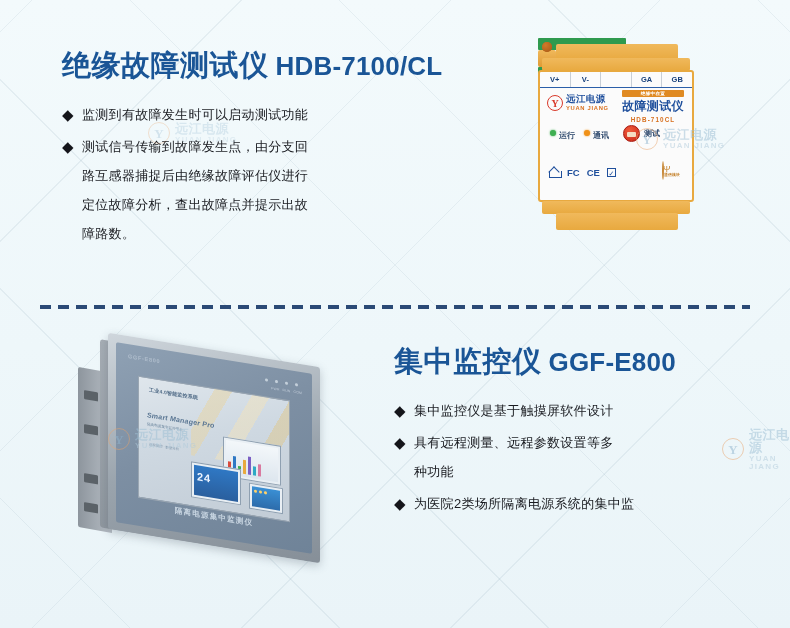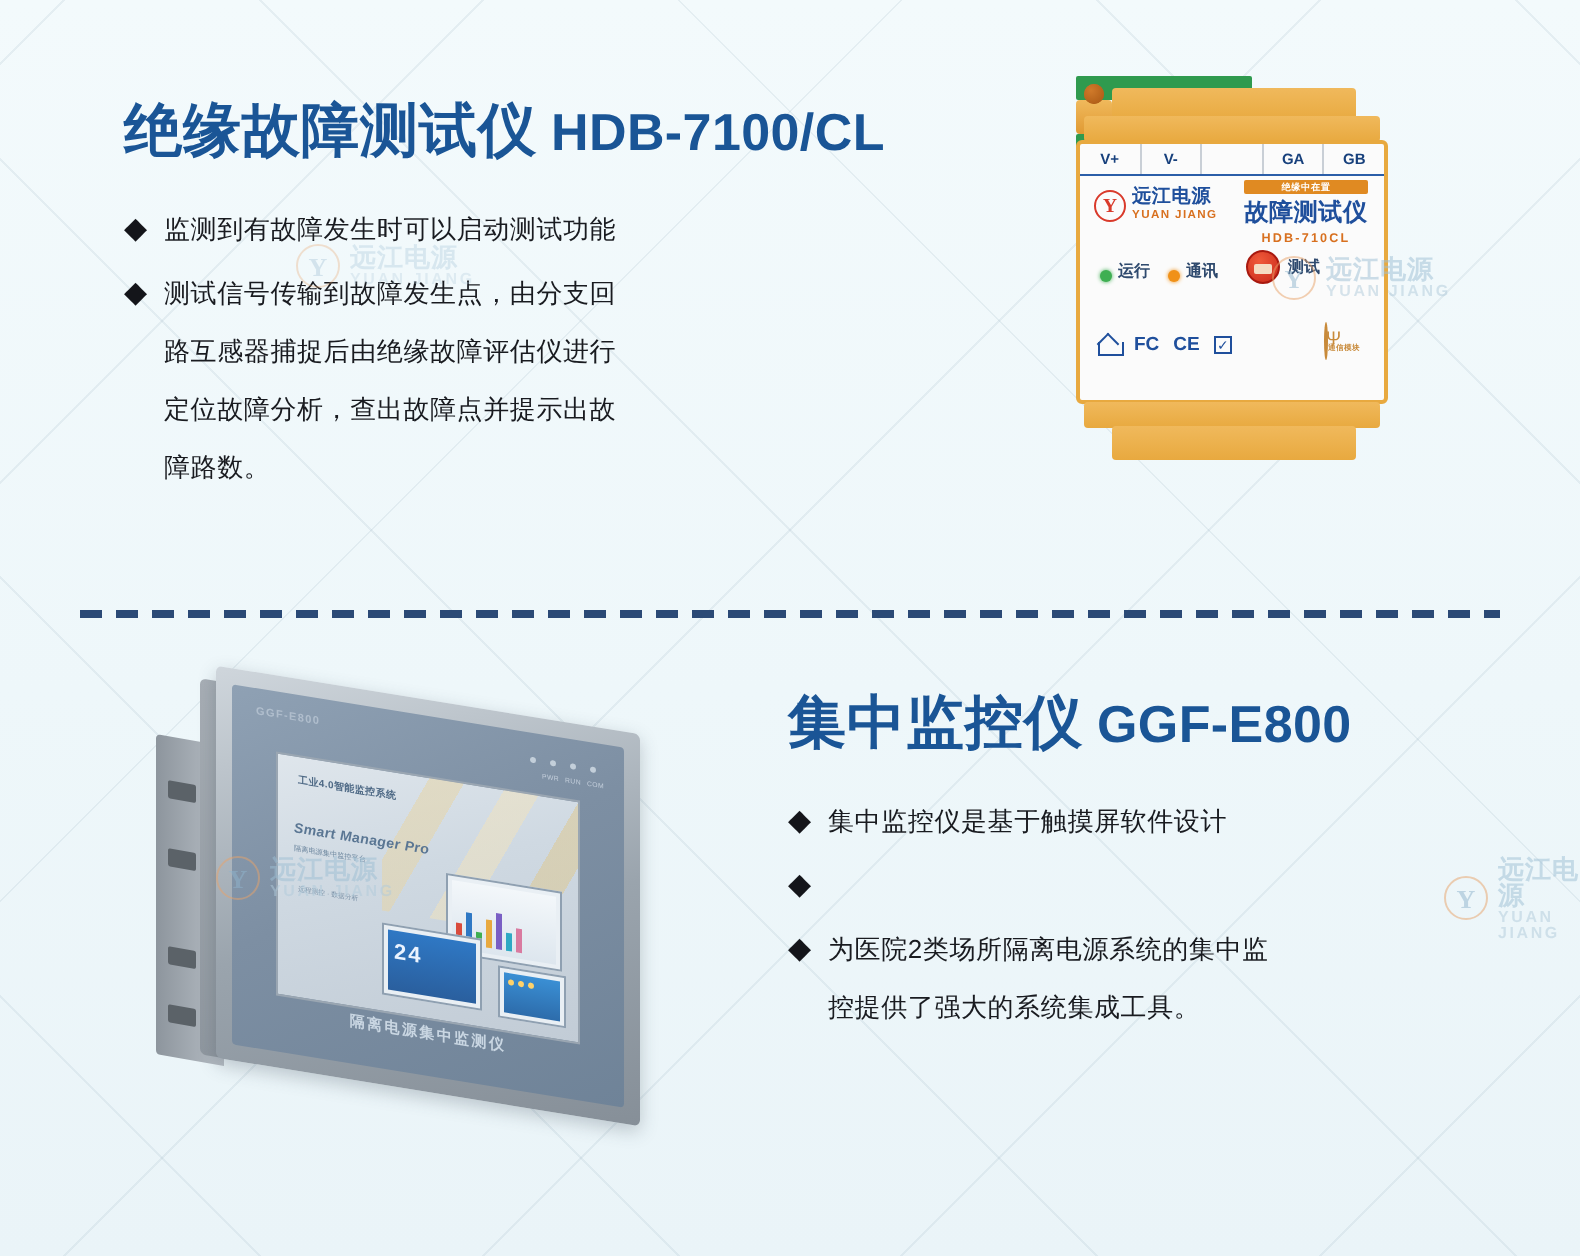--- a/index.html
+++ b/index.html
@@ -108,21 +108,21 @@
 
   #dt-title{ position:absolute; right:8px; top:18px; text-align:center; width:62px; }
   #dt-title .tag{
     font-size:4.6px; font-weight:700; color:#ffffff; background:#e08a22;
     letter-spacing:.3px; padding:1px 0; border-radius:1px;
   }
   #dt-title .big{ font-size:12px; font-weight:700; color:#1f4f9c; letter-spacing:.3px; margin-top:1px; }
   #dt-title .mdl{ font-size:6.3px; font-weight:700; color:#d8701f; letter-spacing:1.1px; margin-top:1px;}
 
   #dt-leds{ position:absolute; left:10px; top:58px; display:flex; align-items:center; gap:9px; }
-  .led-g{ display:flex; align-items:flex-end; gap:3px; }
+  .led-g{ display:flex; align-items:flex-start; gap:3px; }
   .led-g .dot{ width:6px;height:6px;border-radius:50%; }
   .led-g .dot.run{ background:#3faf52; box-shadow:0 0 2px #3faf52; }
   .led-g .dot.com{ background:#f09118; box-shadow:0 0 2px #f09118; }
   .led-g .lb{ font-size:8px; font-weight:700; color:#2f4a6e; }
 
   #dt-testbtn{ position:absolute; left:83px; top:53px; display:flex; align-items:center; gap:4px; }
   #dt-testbtn .btn{
     width:17px;height:17px;border-radius:50%;
     background:radial-gradient(circle at 38% 30%,#f05a3a,#c9281a);
     border:1.6px solid #a8190f; position:relative; flex:none;
@@ -455,27 +455,30 @@
 
       <div class="bl">
         <span class="dia">◆</span>
         <span class="txt">
           <span class="l">集中监控仪是基于触摸屏软件设计</span>
         </span>
       </div>
 
       <div class="bl">
         <span class="dia">◆</span>
+        <span class="txt">
+          <span class="l">具有远程测量、远程参数设置等多</span>
+          <span class="l ind">种功能</span>
+        </span>
       </div>
 
       <div class="bl">
         <span class="dia">◆</span>
         <span class="txt">
           <span class="l">为医院2类场所隔离电源系统的集中监</span>
-          <span class="l ind">控提供了强大的系统集成工具。</span>
         </span>
       </div>
 
     </div>
   </div>
 
   <div class="wm" style="left:722px; top:428px;">
     <span class="wm-ring"></span>
     <span class="wm-tx">
       <span class="wm-cn" style="display:block">远江电源</span>

